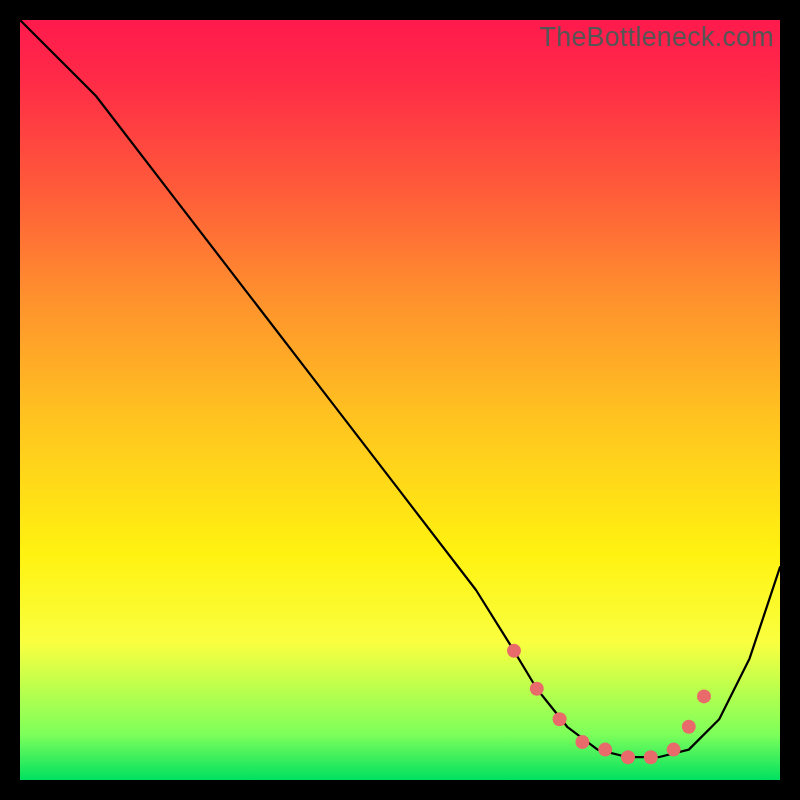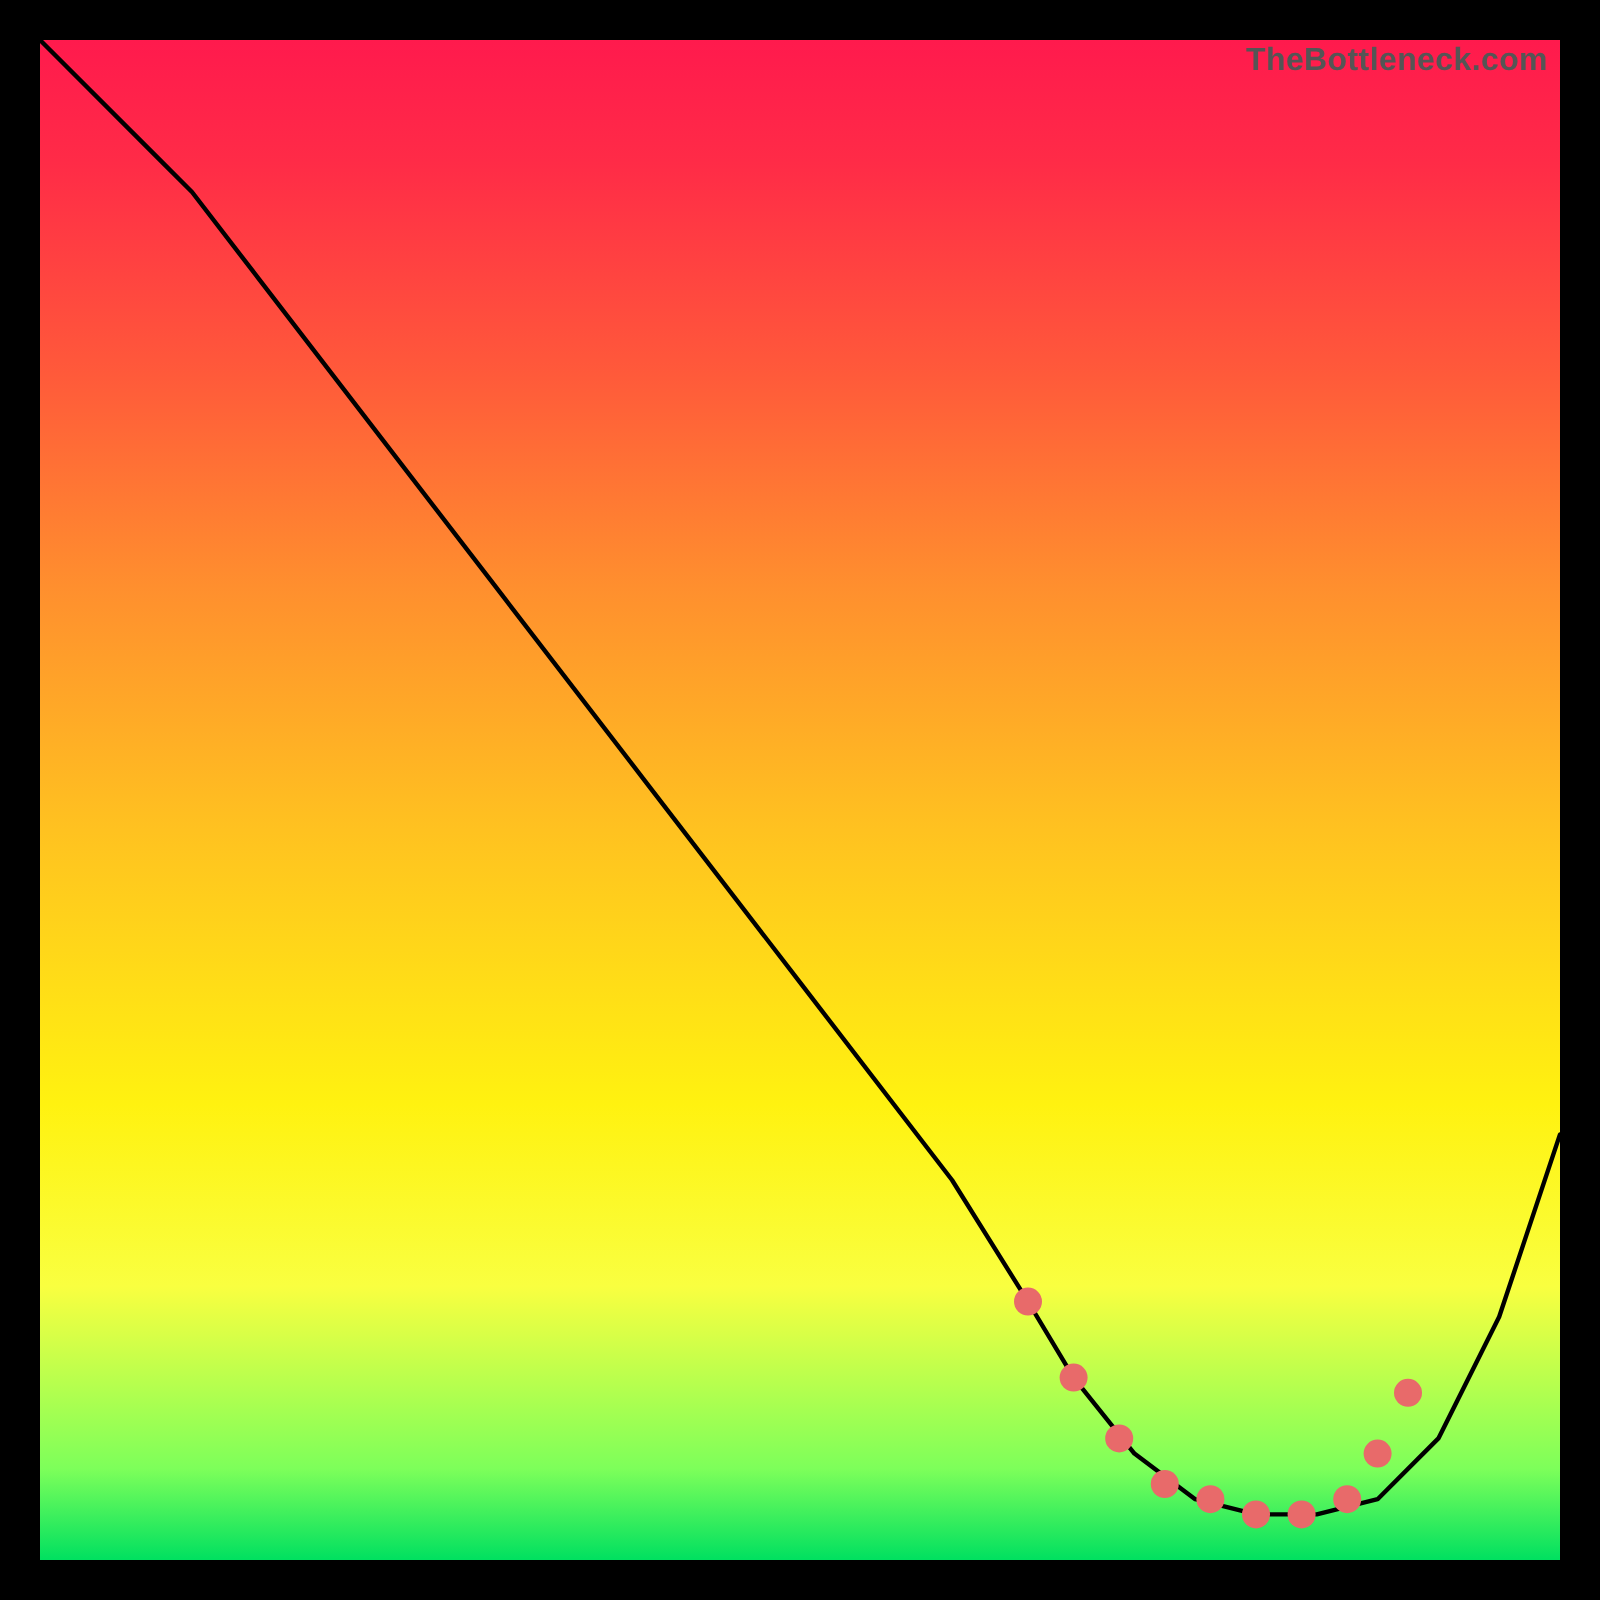--- a/index.html
+++ b/index.html
@@ -33,22 +33,22 @@
       #fff210 70%,
       #f9ff40 82%,
       #7dff5a 94%,
       #00e060 100%
     );
   }
   .watermark {
     position: absolute;
     top: 2px;
     right: 6px;
-    font-size: 16px;
-    font-weight: 700;
+    font-size: 27px;
+    font-weight: 400;
     color: #555;
     letter-spacing: 0.2px;
     user-select: none;
   }
   svg.curve {
     position: absolute;
     left: 0;
     top: 0;
     width: 760px;
     height: 760px;

